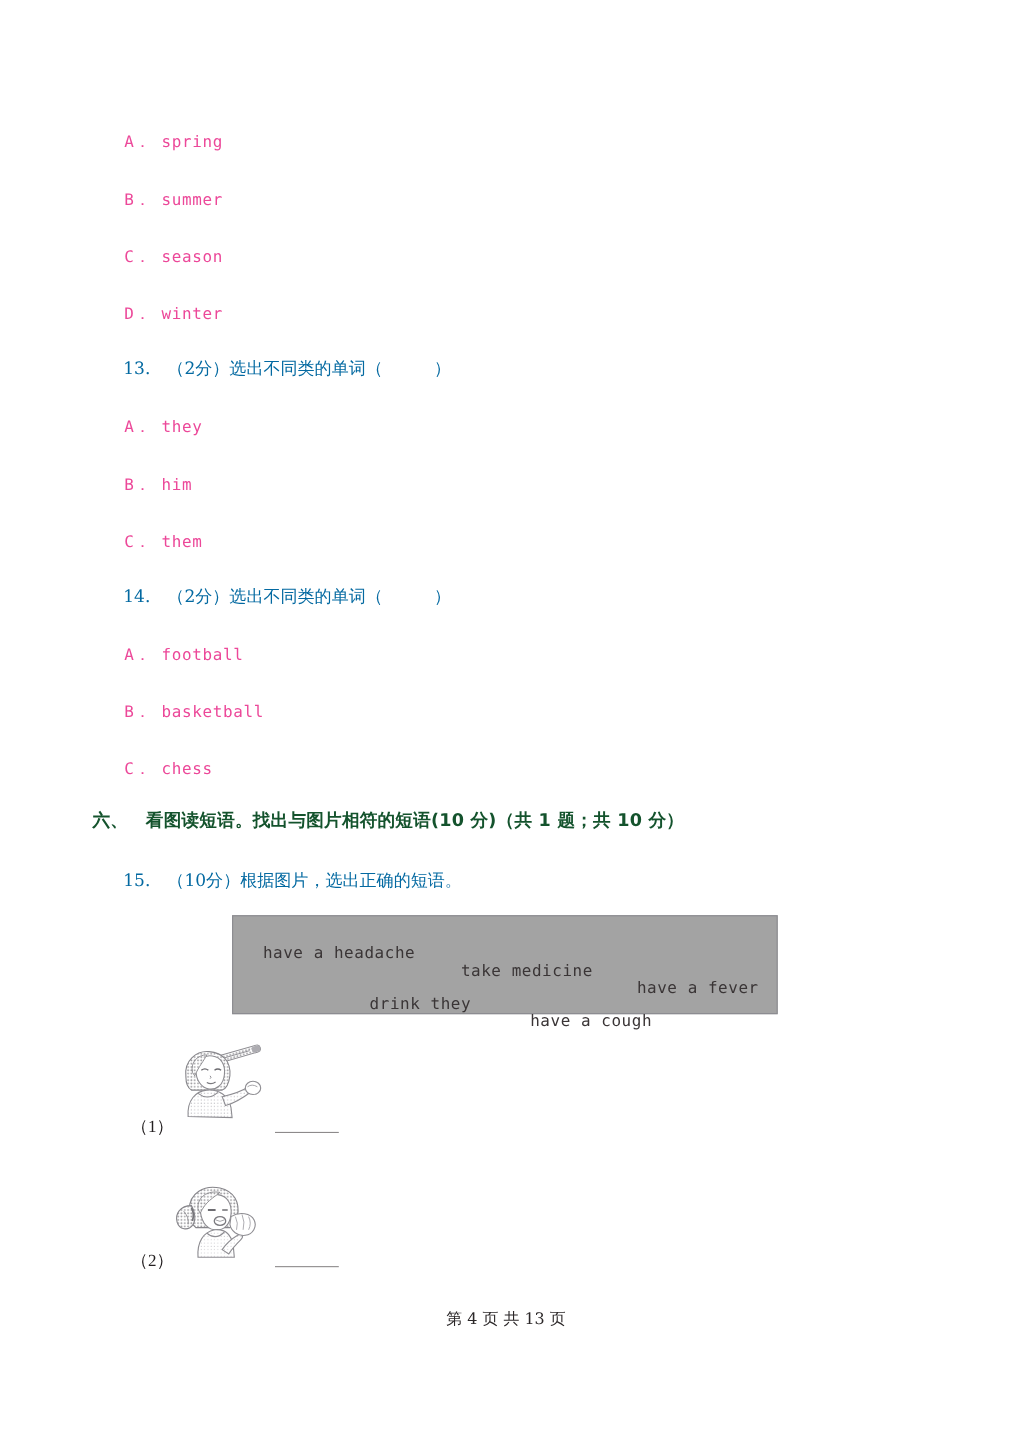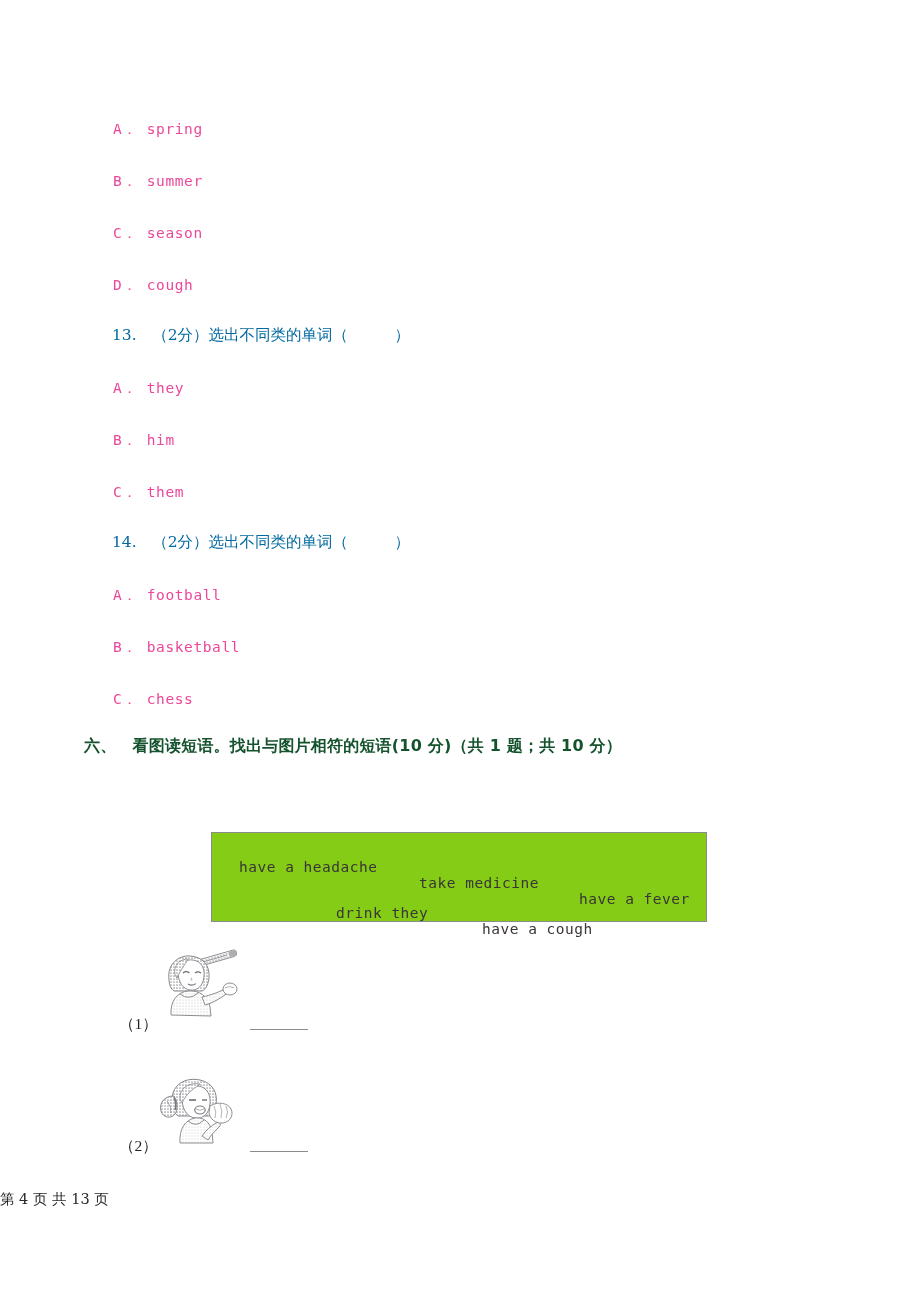--- a/index.html
+++ b/index.html
@@ -50,21 +50,21 @@
 
   
   .wordbank {
     position: absolute;
     left: 211px;
     top: 832px;
     width: 496px;
     height: 90px;
     border: 1.5px solid #8a8a8f;
     box-sizing: border-box;
-    background: #84cc16;
+    background: #a3a3a3;
   }
   .wb-row {
     position: absolute;
     font-family: "DejaVu Sans Mono", "Liberation Mono", monospace;
     font-size: 14.5px;
     letter-spacing: 0.5px;
     color: #3a3536;
     white-space: pre;
   }
   .wb-r1 { top: 10px; left: 0; width: 100%; }
@@ -89,48 +89,50 @@
     position: absolute;
     width: 90px;
     height: 72px;
   }
 
   
   .footer {
     position: absolute;
     left: 0;
     width: 920px;
+    text-align: center;
     font-family: "DejaVu Serif", "Liberation Serif", serif;
     font-size: 14.5px;
     color: #2b2728;
     white-space: pre;
   }
 </style>
 </head>
 <body>
 
 <div id="page">
 
   <div class="opt" style="top:120px">A． spring</div>
   <div class="opt" style="top:172px">B． summer</div>
   <div class="opt" style="top:224px">C． season</div>
-  <div class="opt" style="top:276px">D． cough</div>
+  <div class="opt" style="top:276px">D． winter</div>
 
   <div class="qline" style="top:325px">13.　（2分）选出不同类的单词（　　　）</div>
   <div class="opt" style="top:379px">A． they</div>
   <div class="opt" style="top:431px">B． him</div>
   <div class="opt" style="top:483px">C． them</div>
 
   <div class="qline" style="top:532px">14.　（2分）选出不同类的单词（　　　）</div>
   <div class="opt" style="top:586px">A． football</div>
   <div class="opt" style="top:638px">B． basketball</div>
   <div class="opt" style="top:690px">C． chess</div>
 
   <div class="section-head" style="top:736px">六、　看图读短语。找出与图片相符的短语(10 分)（共 1 题；共 10 分）</div>
 
+  <div class="qline" style="top:790px">15.　（10分）根据图片，选出正确的短语。</div>
 
   <div class="wordbank">
     <div class="wb-row wb-r1">
       <span style="left:27px">have a headache</span>
       <span style="left:207px">take medicine</span>
       <span style="left:367px">have a fever</span>
     </div>
     <div class="wb-row wb-r2">
       <span style="left:124px">drink they</span>
       <span style="left:270px">have a cough</span>

